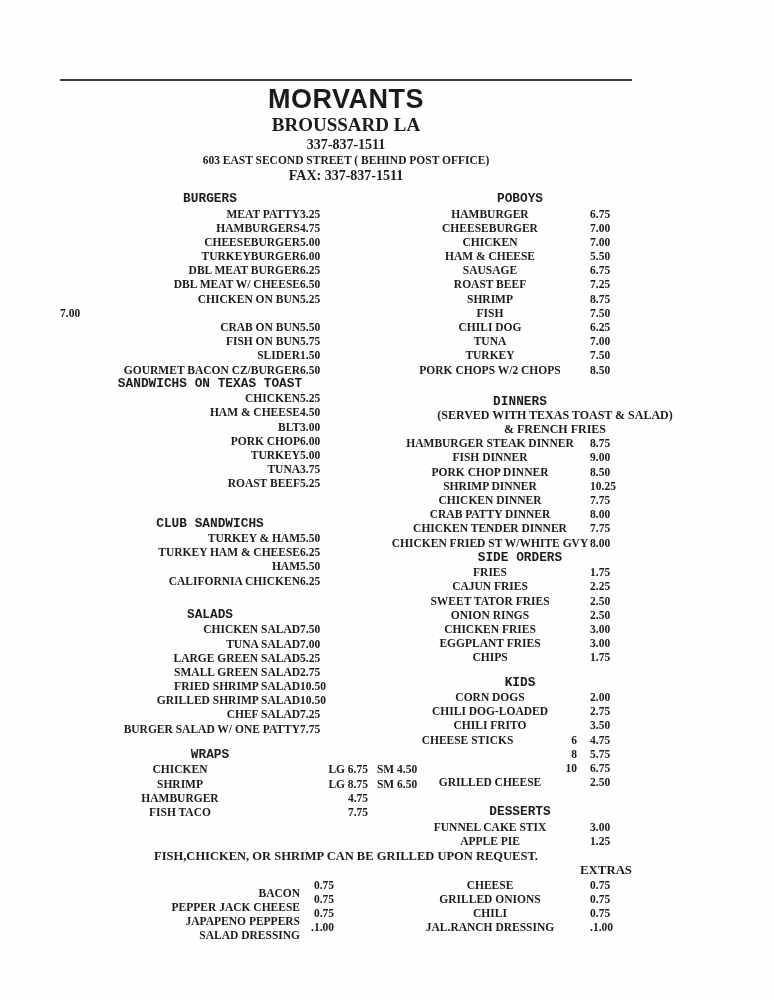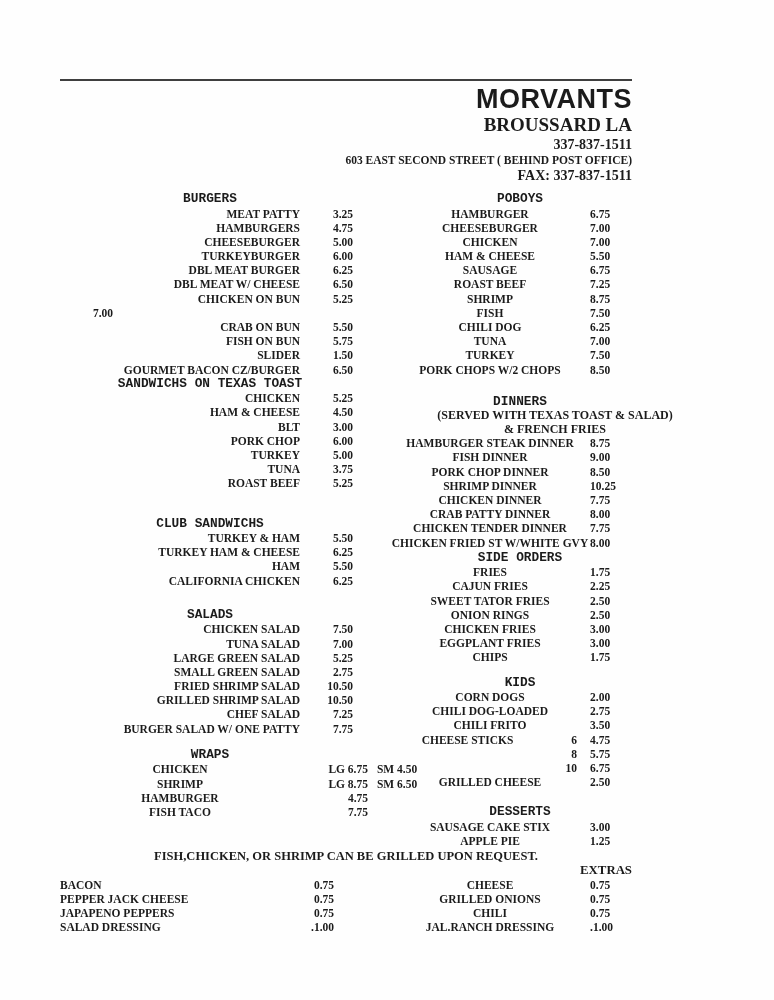--- a/index.html
+++ b/index.html
@@ -2,39 +2,39 @@
 <html><head>
 <meta charset="utf-8">
 <style>
   html,body{margin:0;padding:0;background:#ffffff;}
   .page{
     position:relative;width:774px;height:1000px;background:#fefefe;overflow:hidden;
     font-family:"Liberation Serif",serif;font-weight:700;color:#1b1b1b;
     -webkit-font-smoothing:antialiased;
   }
   .top-rule{position:absolute;left:60px;top:79px;width:572px;height:2px;background:#3f3f3f;}
-  .header{position:absolute;left:60px;top:84px;width:572px;text-align:right;}
+  .header{position:absolute;left:60px;top:84px;width:572px;text-align:center;}
   .title{font-family:"Liberation Sans",sans-serif;font-weight:700;font-size:27px;line-height:30px;letter-spacing:0.5px;}
   .loc{font-size:19px;line-height:22px;}
   .phone{font-size:14px;line-height:17px;}
   .addr{font-size:11.5px;line-height:14px;}
   .fax{font-size:14px;line-height:17px;}
 
   .col-left{position:absolute;left:60px;top:192px;width:332px;}
   .col-right{position:absolute;left:390px;top:192px;width:330px;}
 
   .sec-heading{font-size:12.8px;line-height:14.5px;text-align:center;font-family:Liberation Mono, monospace;}
   .col-left .sec-heading{width:300px;}
   .col-right .sec-heading{width:260px;}
   .subtitle{width:330px;text-align:center;font-size:12px;line-height:13.5px;}
 
   .row{display:flex;height:14.2px;line-height:14.2px;font-size:11.5px;}
   
   .lrow .name{flex:0 0 240px;text-align:right;}
-  .lrow .price{flex:0 0 53px;text-align:right;white-space:nowrap;}
+  .lrow .price{flex:0 0 53px;text-align:left;white-space:nowrap;}
   
   .wrow .name{flex:0 0 240px;text-align:center;}
   .wrow .c2{flex:0 0 58px;margin-left:10px;text-align:right;white-space:nowrap;}
   .wrow .c3{flex:0 0 58px;text-align:center;white-space:nowrap;}
   
   .rrow .name{flex:0 0 200px;text-align:center;}
   .rrow .price{flex:0 0 25px;text-align:left;white-space:nowrap;}
   .rrow .count{flex:0 0 45px;text-align:right;padding-right:13px;box-sizing:border-box;}
   .rrow .count:empty{display:none;}
   .rrow.has-count .name{flex:0 0 155px;}
@@ -45,21 +45,21 @@
   .sec-wraps{margin-top:12px;}
   .sec-dinners{margin-top:18px;}
   .sec-sideorders{margin-top:1px;}
   .sec-kids{margin-top:11px;}
   .sec-desserts{margin-top:16px;}
 
   .bottom{position:absolute;left:60px;top:849px;width:572px;}
   .note{text-align:center;font-size:12.5px;line-height:14px;}
   .extras-heading{text-align:right;font-size:12.8px;line-height:14.5px;}
   .erow{display:flex;height:14.2px;line-height:14.2px;font-size:11.5px;}
-  .erow .n1{flex:0 0 240px;text-align:left;}
+  .erow .n1{flex:0 0 240px;text-align:right;margin-top:8px;}
   .erow .p1{flex:0 0 34px;text-align:right;white-space:nowrap;}
   .erow .n2{flex:0 0 200px;margin-left:56px;text-align:center;}
   .erow .p2{flex:0 0 20px;text-align:right;white-space:nowrap;}
 </style>
 </head>
 <body>
 
 <div class="page">
 
   <div class="top-rule"></div>
@@ -487,21 +487,21 @@
             <span class="price">2.50</span>
           </div>
         </div>
     </div>
 
     <div class="section sec-desserts">
       <div class="sec-heading">DESSERTS</div>
       <div>
 
           <div class="row rrow">
-            <span class="name">SAUSAGE CAKE STIX</span>
+            <span class="name">FUNNEL CAKE STIX</span>
             <span class="price">3.00</span>
           </div>
 
           <div class="row rrow">
             <span class="name">APPLE PIE</span>
             <span class="price">1.25</span>
           </div>
         </div>
     </div>
 

